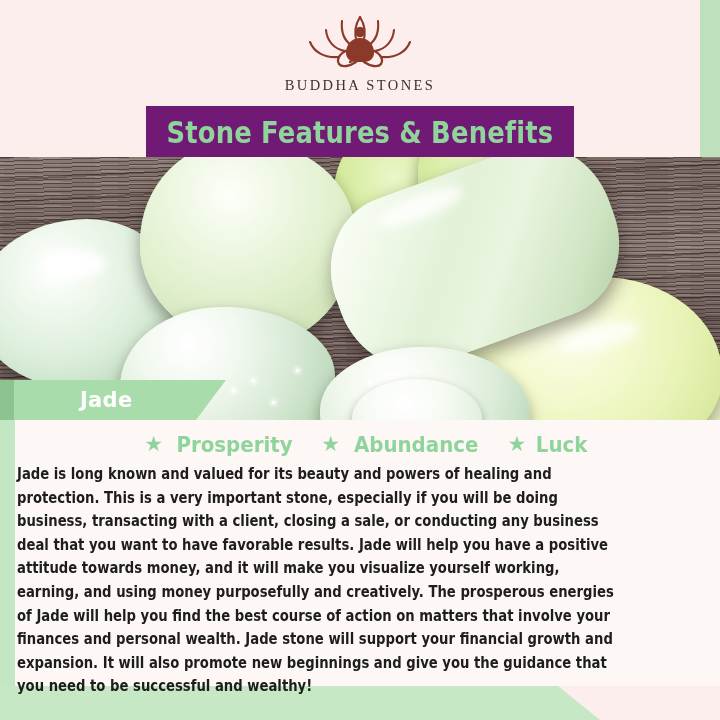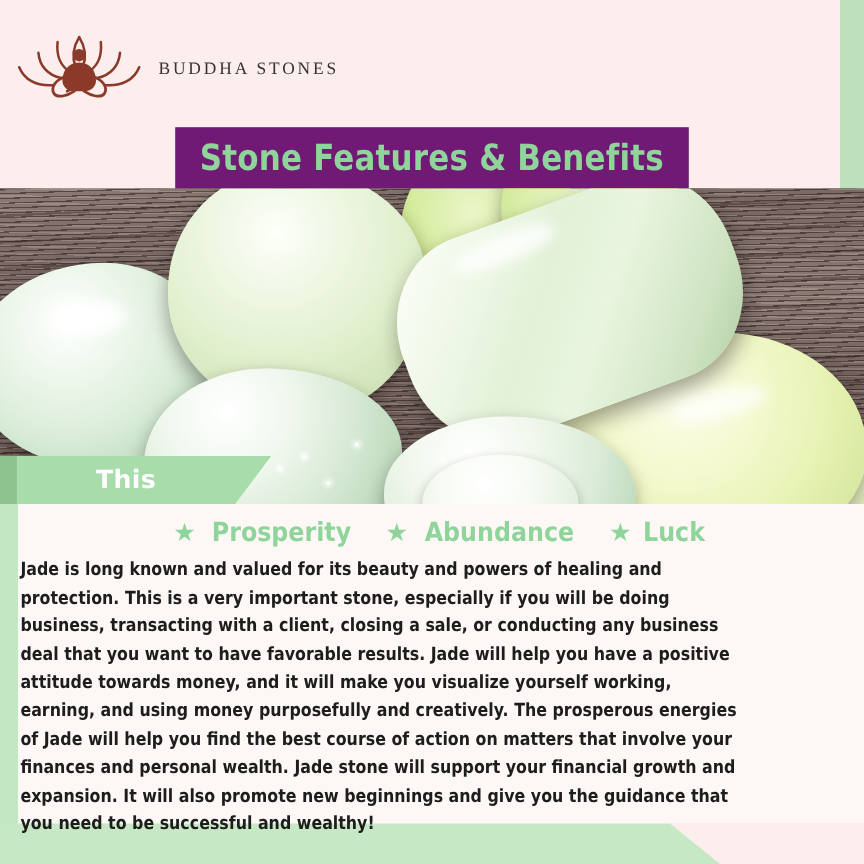--- a/index.html
+++ b/index.html
@@ -23,21 +23,21 @@
   }
   .strip-bottom{
     position:absolute; left:0; bottom:0; width:600px; height:34px;
     background:#c6e8c4;
     clip-path:polygon(0 0, 558px 0, 600px 34px, 0 34px);
   }
 
   
   .logo-wrap{
     position:absolute; left:0; top:12px; width:720px; height:90px;
-    display:flex; align-items:center; justify-content:flex-start;
+    display:flex; flex-direction:column; align-items:center; justify-content:flex-start;
   }
   .logo-mark{ width:132px; height:62px; }
   .logo-text{
     font-family:"Liberation Serif", serif;
     font-size:14.5px; letter-spacing:2.4px; color:#3a3230;
     margin-top:3px;
   }
 
   
   .banner{
@@ -219,21 +219,21 @@
     <div class="s-hl h2"></div>
     <div class="s-hl h3"></div>
     <div class="spk" style="left:232px;top:232px"></div>
     <div class="spk" style="left:252px;top:222px"></div>
     <div class="spk" style="left:296px;top:212px"></div>
     <div class="spk" style="left:272px;top:244px"></div>
     <div class="spk" style="left:368px;top:224px"></div>
 
     <div class="label-band" style="top:223px">
       <div class="tick"></div>
-      <div class="label-text">This</div>
+      <div class="label-text">Jade</div>
     </div>
   </div>
 
   <div class="body-card">
 
     <div class="benefits">
       <div class="benefit">
         <span class="star">★</span>
         <span class="txt">Prosperity</span>
       </div>

